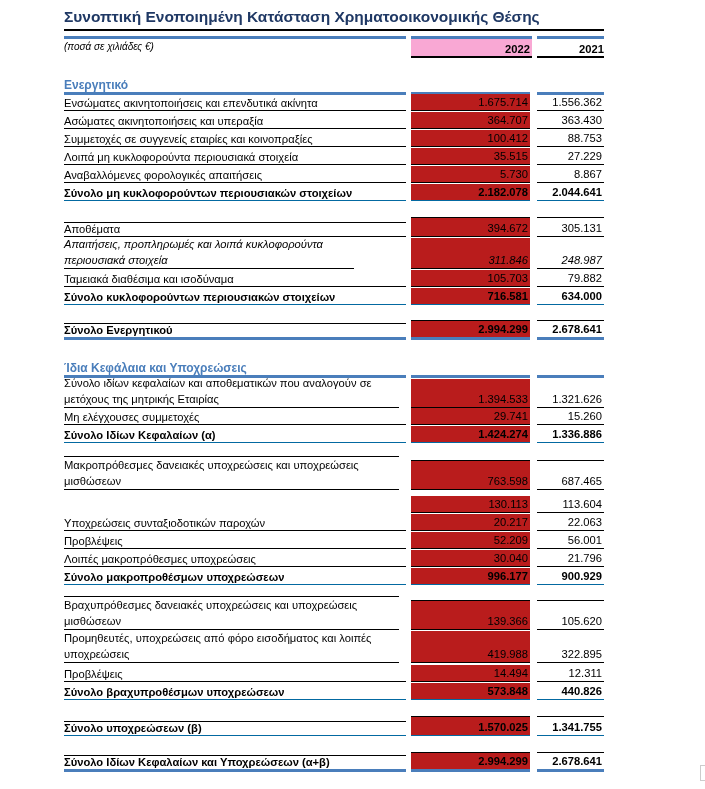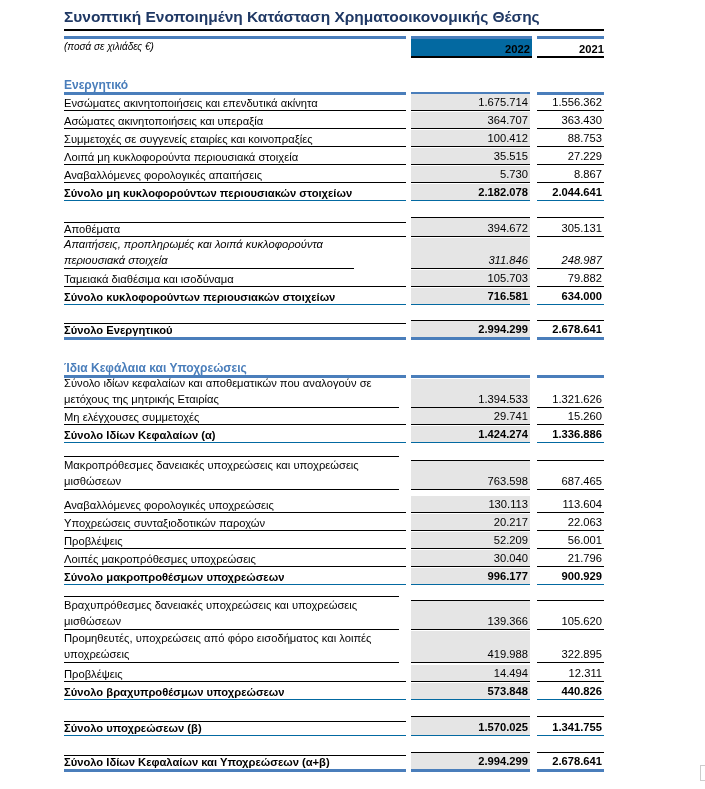--- a/index.html
+++ b/index.html
@@ -3,36 +3,36 @@
 <meta charset="utf-8">
 <style>
   html, body { margin: 0; padding: 0; background: #ffffff; }
   body { width: 705px; height: 789px; position: relative; overflow: hidden;
          font-family: "Liberation Sans", sans-serif; color: #000; }
   .title { position: absolute; left: 64px; top: 7px; width: 540px; font-size: 15.5px; font-weight: bold;
            color: #1f3864; border-bottom: 2px solid #000; padding-bottom: 2px; line-height: 20px; }
   .sheet { position: absolute; left: 64px; top: 0; width: 540px; }
   .row { position: absolute; left: 0; width: 540px; height: 17px; font-size: 11.2px; }
   .row .lbl { position: absolute; left: 0; width: 342px; bottom: 0; line-height: 13px; white-space: nowrap; }
-  .row .c22 { position: absolute; left: 347px; width: 119px; top: 0; bottom: 0; background: #e5e5e5;
+  .row .c22 { position: absolute; left: 347px; width: 119px; top: 0; bottom: 0; background: #b91c1c;
               text-align: right; box-sizing: border-box; padding-right: 2px; }
   .row .c21 { position: absolute; left: 473px; width: 67px; top: 0; bottom: 0;
               text-align: right; box-sizing: border-box; padding-right: 1px; }
   .row .c22 span, .row .c21 span { position: absolute; right: 2px; bottom: 1px; line-height: 13px; }
   .row.uline .lbl, .row.uline .c22, .row.uline .c21 { border-bottom: 1px solid #000; }
   .row.bold { font-weight: bold; }
   .row.bold .lbl, .row.bold .c22, .row.bold .c21 { border-bottom: 1px solid #0369a1; }
   .row.two { height: 34px; }
   .row.two .lbl { white-space: normal; line-height: 16px; }
   .topblack .lbl, .topblack .c22, .topblack .c21 { border-top: 1px solid #000; }
   .botblue .lbl, .botblue .c22, .botblue .c21 { border-bottom: 3px solid #4a7ebb !important; }
   .hdr { position: absolute; left: 0; top: 36px; width: 540px; height: 19px; font-size: 10px; }
   .hdr .lbl { position: absolute; left: 0; width: 342px; top: 0; height: 17px; border-top: 3px solid #4a7ebb;
               font-style: italic; font-size: 10px; line-height: 16px; }
-  .hdr .c22 { position: absolute; left: 347px; width: 119px; top: 0; height: 17px; background: #0369a1;
+  .hdr .c22 { position: absolute; left: 347px; width: 119px; top: 0; height: 17px; background: #f9a8d4;
               border-top: 3px solid #4a7ebb; border-bottom: 2px solid #000; font-weight: bold; font-size: 11.2px;
               text-align: right; padding-right: 2px; box-sizing: content-box; line-height: 20px; }
   .hdr .c21 { position: absolute; left: 473px; width: 67px; top: 0; height: 17px;
               border-top: 3px solid #4a7ebb; border-bottom: 2px solid #000; font-weight: bold; font-size: 11.2px;
               text-align: right; line-height: 20px; }
   .sec-row .lbl { color: #4a7ebb; font-size: 12px; font-weight: bold; border-bottom: 3px solid #4a7ebb; }
   .sec-row .c22, .sec-row .c21 { background: transparent; border-bottom: 3px solid #4a7ebb; }
   .sidebar-hint { position: absolute; right: 0; top: 765px; width: 4px; height: 14px; border: 1px solid #ccc; border-right: none; }
 </style>
 </head>
@@ -193,21 +193,20 @@
   <div class="row uline two topblack" style="top:460px;height:30px;">
     <div class="lbl" style="width:335px;">Μακροπρόθεσμες δανειακές υποχρεώσεις και υποχρεώσεις μισθώσεων</div>
     <div class="c22">
         <span>763.598</span>
       </div>
     <div class="c21">
         <span>687.465</span>
       </div>
   </div>
   <div class="row uline" style="top:496px;">
-    <div class="lbl">Αναβαλλόμενες φορολογικές υποχρεώσεις</div>
     <div class="c22">
         <span>130.113</span>
       </div>
     <div class="c21">
         <span>113.604</span>
       </div>
   </div>
   <div class="row uline" style="top:514px;">
     <div class="lbl">Υποχρεώσεις συνταξιοδοτικών παροχών</div>
     <div class="c22">

